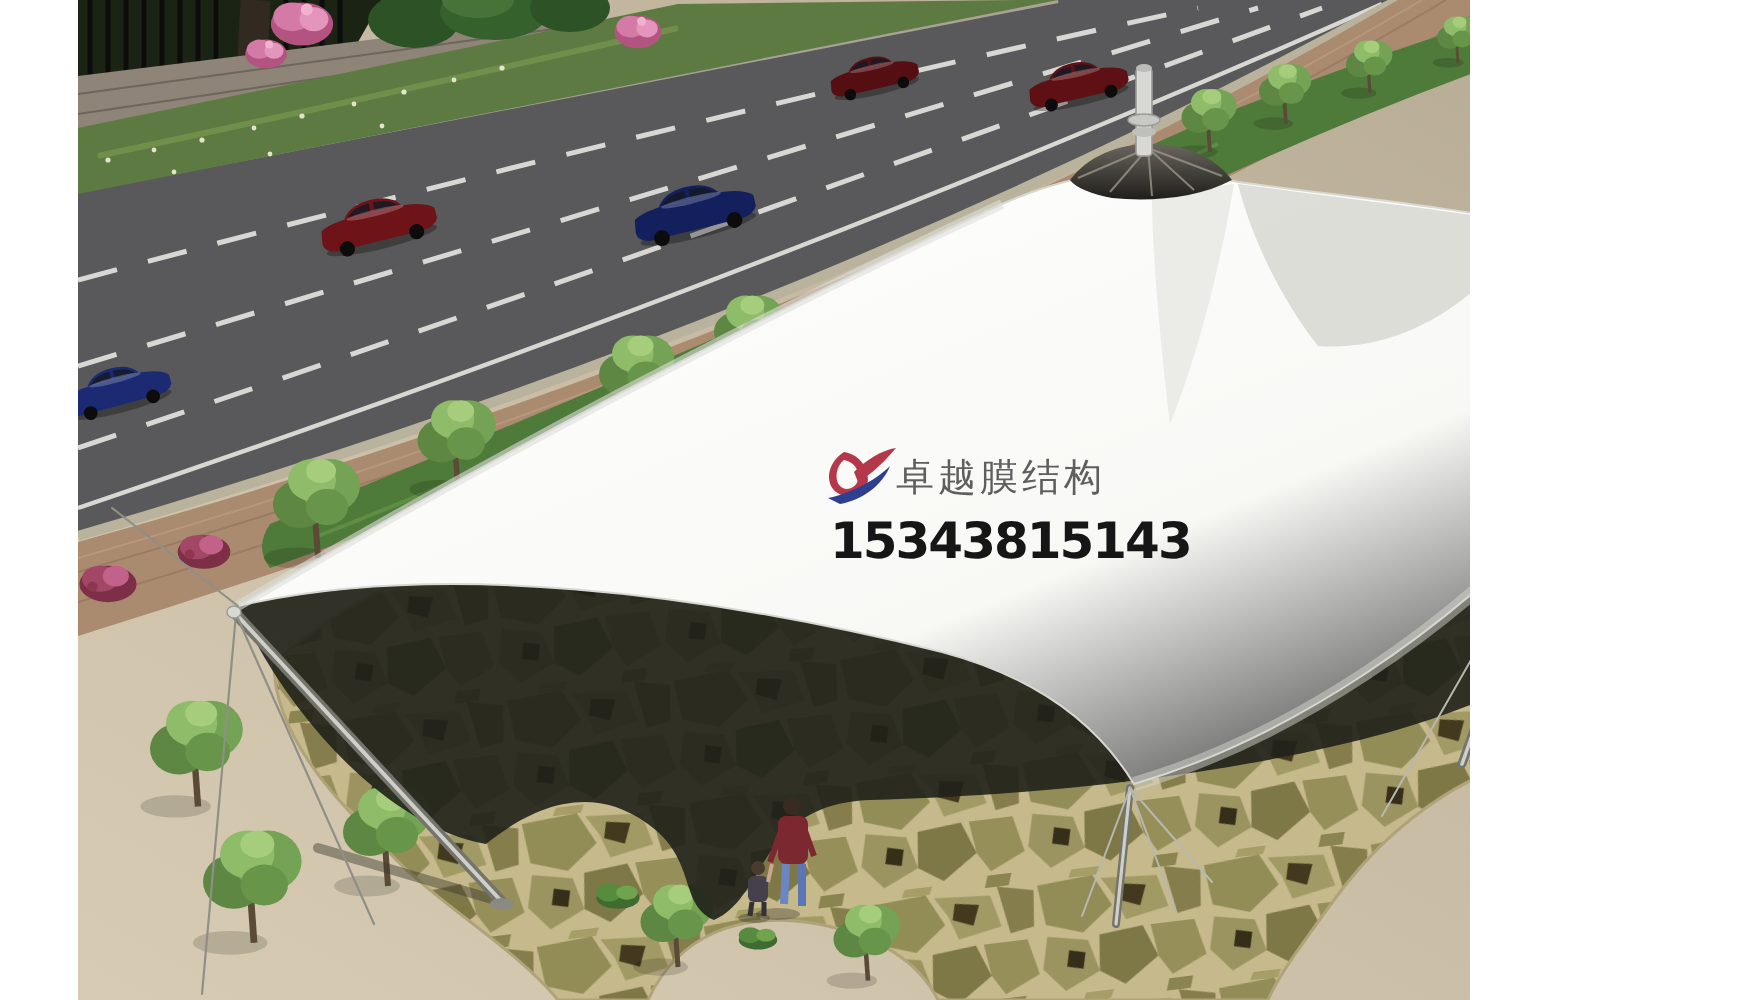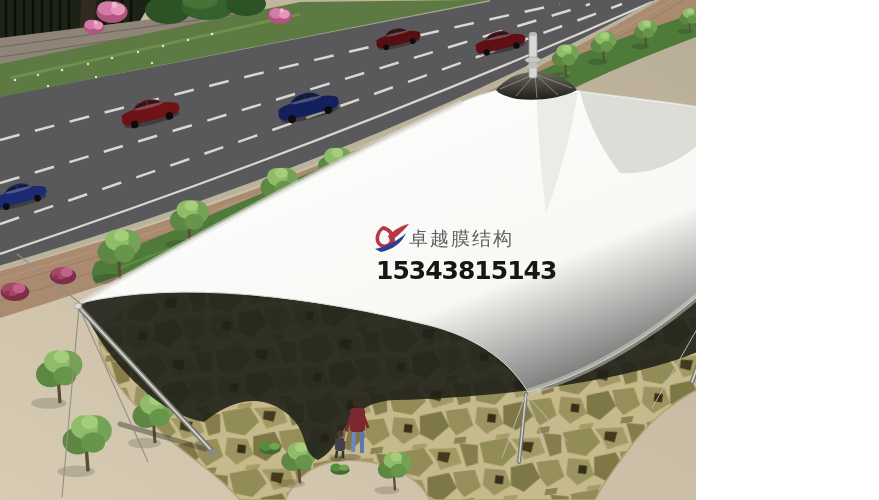--- a/index.html
+++ b/index.html
@@ -1,16 +1,16 @@
 <!DOCTYPE html>
 <html><head>
 <meta charset="utf-8">
 <style>
   html,body{margin:0;padding:0;background:#ffffff;}
-  .stage{width:696px;height:500px;position:relative;overflow:hidden;font-family:"DejaVu Sans","Liberation Sans",sans-serif;}
+  .stage{width:696px;height:500px;position:relative;overflow:hidden;font-family:"DejaVu Sans","Liberation Sans",sans-serif;margin-left:39px;}
   svg{display:block;}
   text{font-family:"DejaVu Sans","Liberation Sans",sans-serif;}
   .company{font-size:19px;letter-spacing:2px;fill:#5f5f5f;}
   .phone{font-size:25px;font-weight:bold;letter-spacing:-1px;fill:#161616;}
 </style>
 </head>
 <body>
 
 <div class="stage">
 <svg width="879" height="500" viewBox="0 0 879 500">

